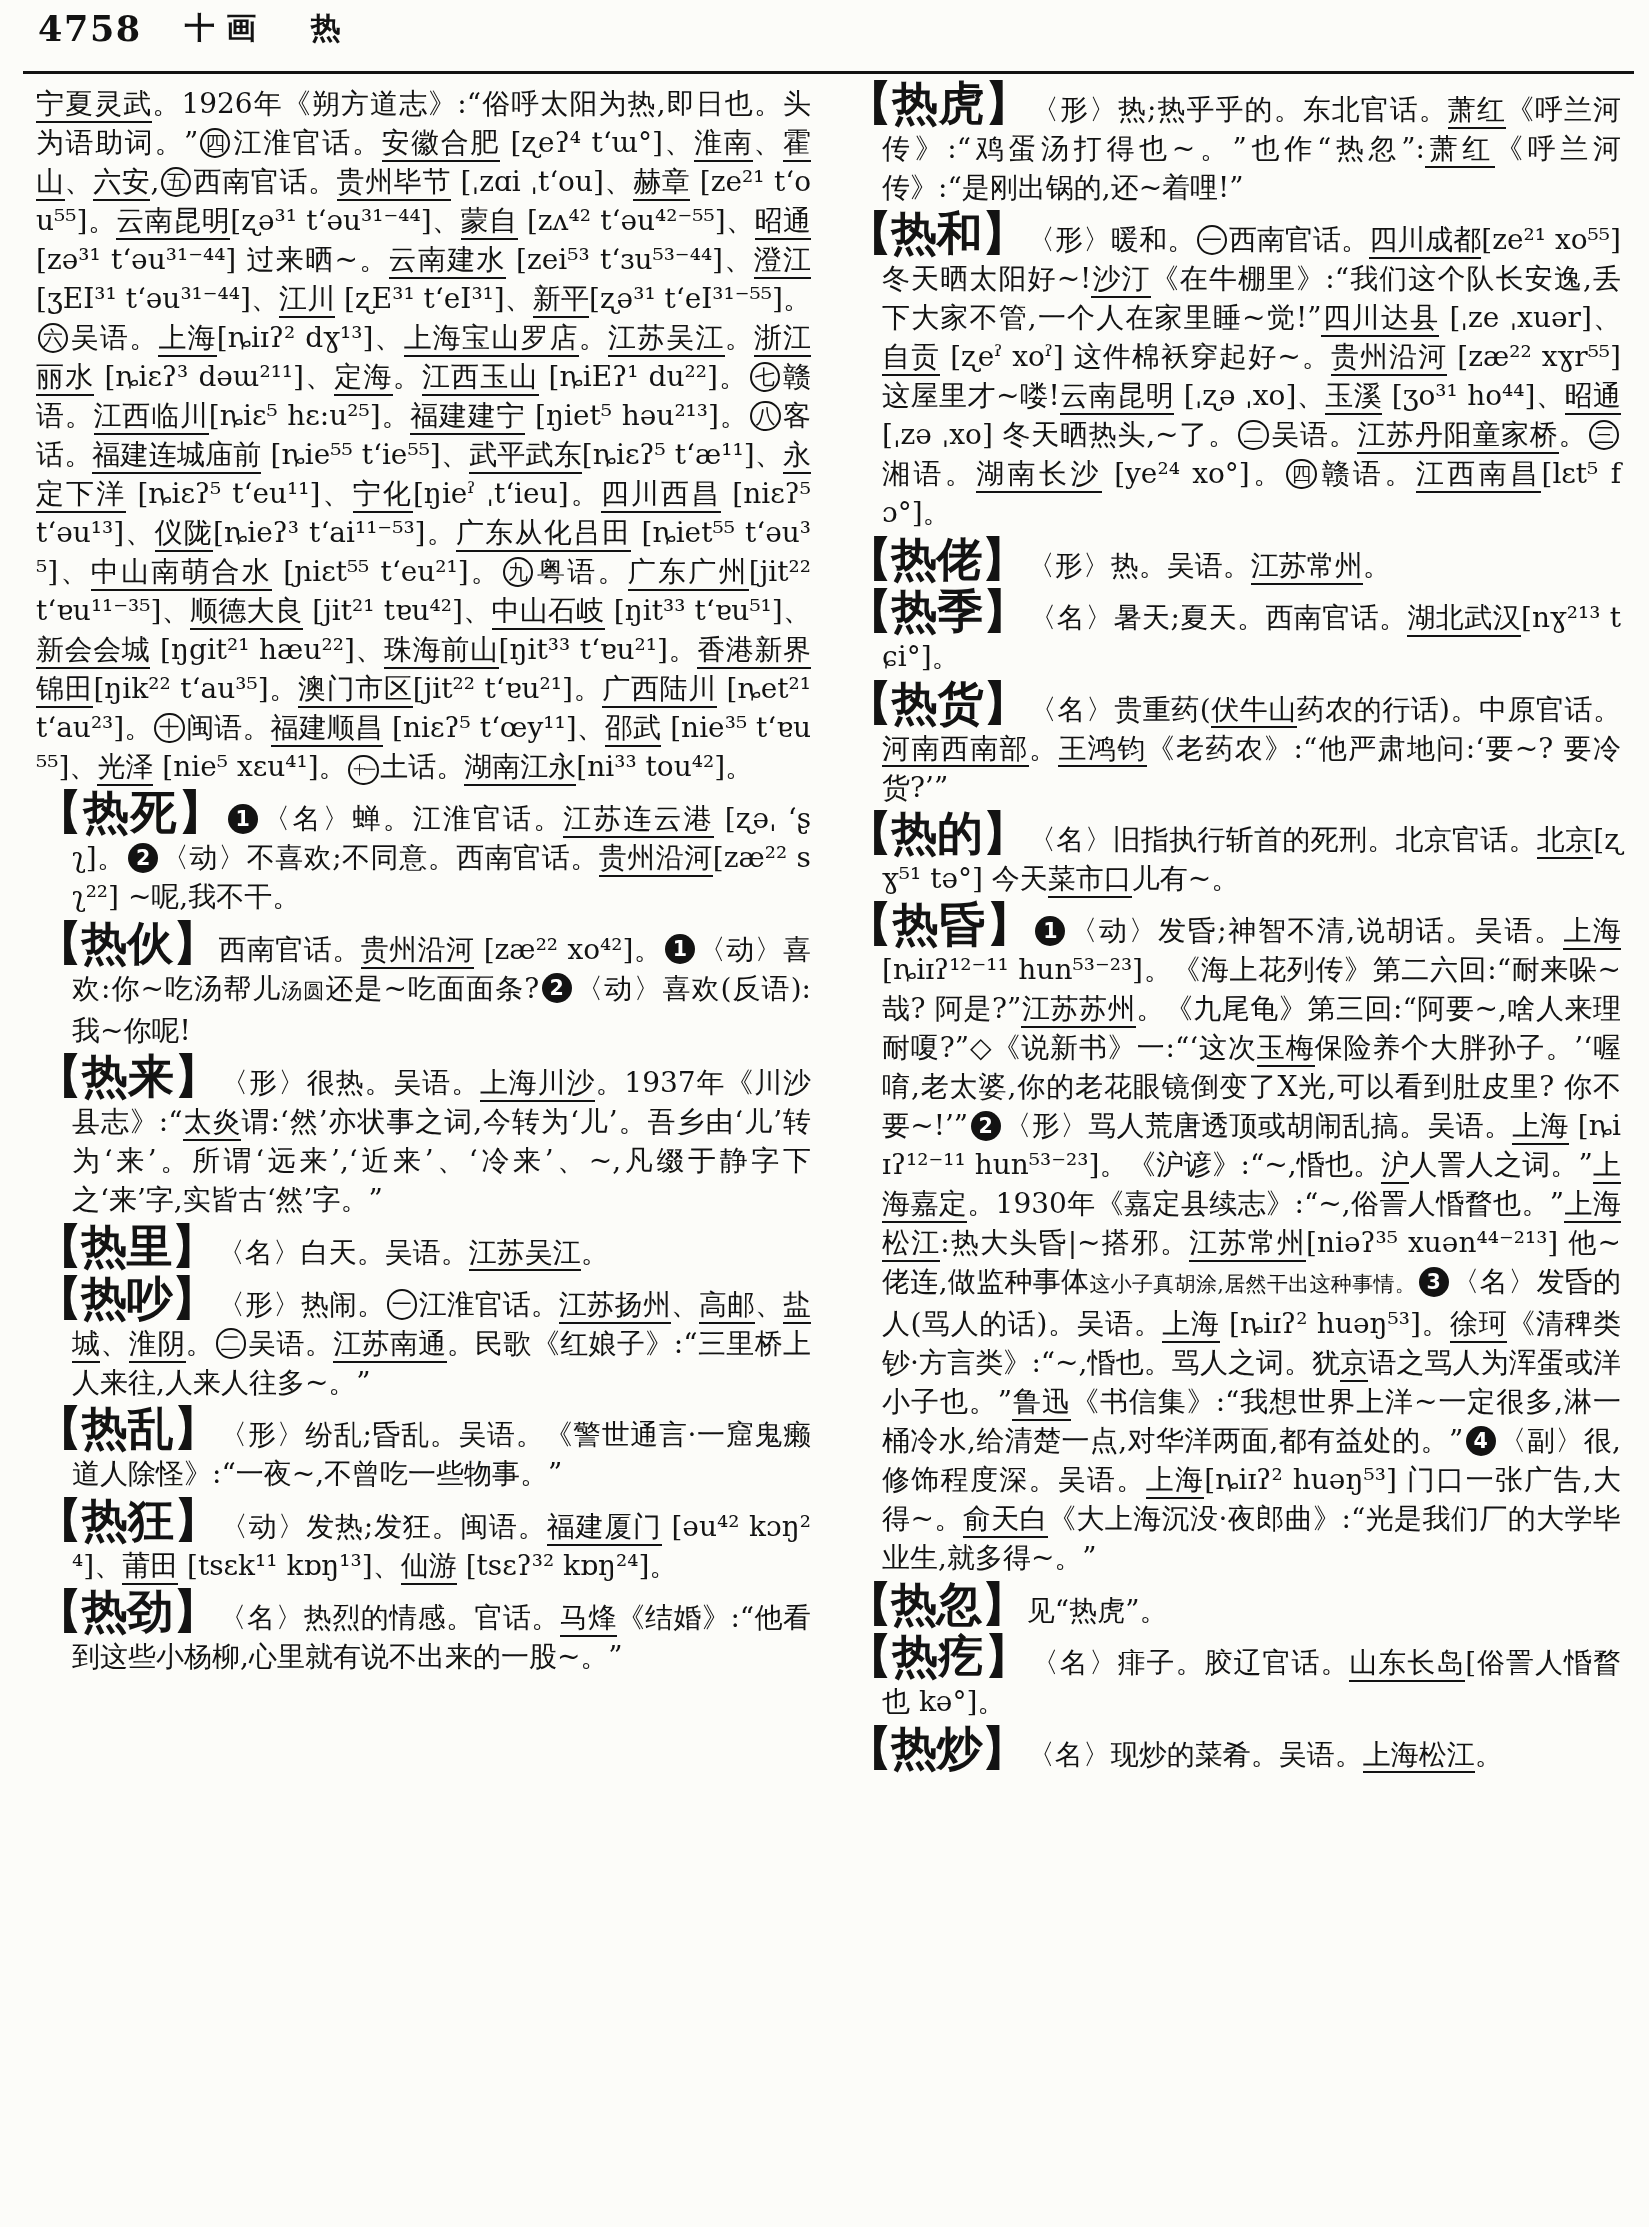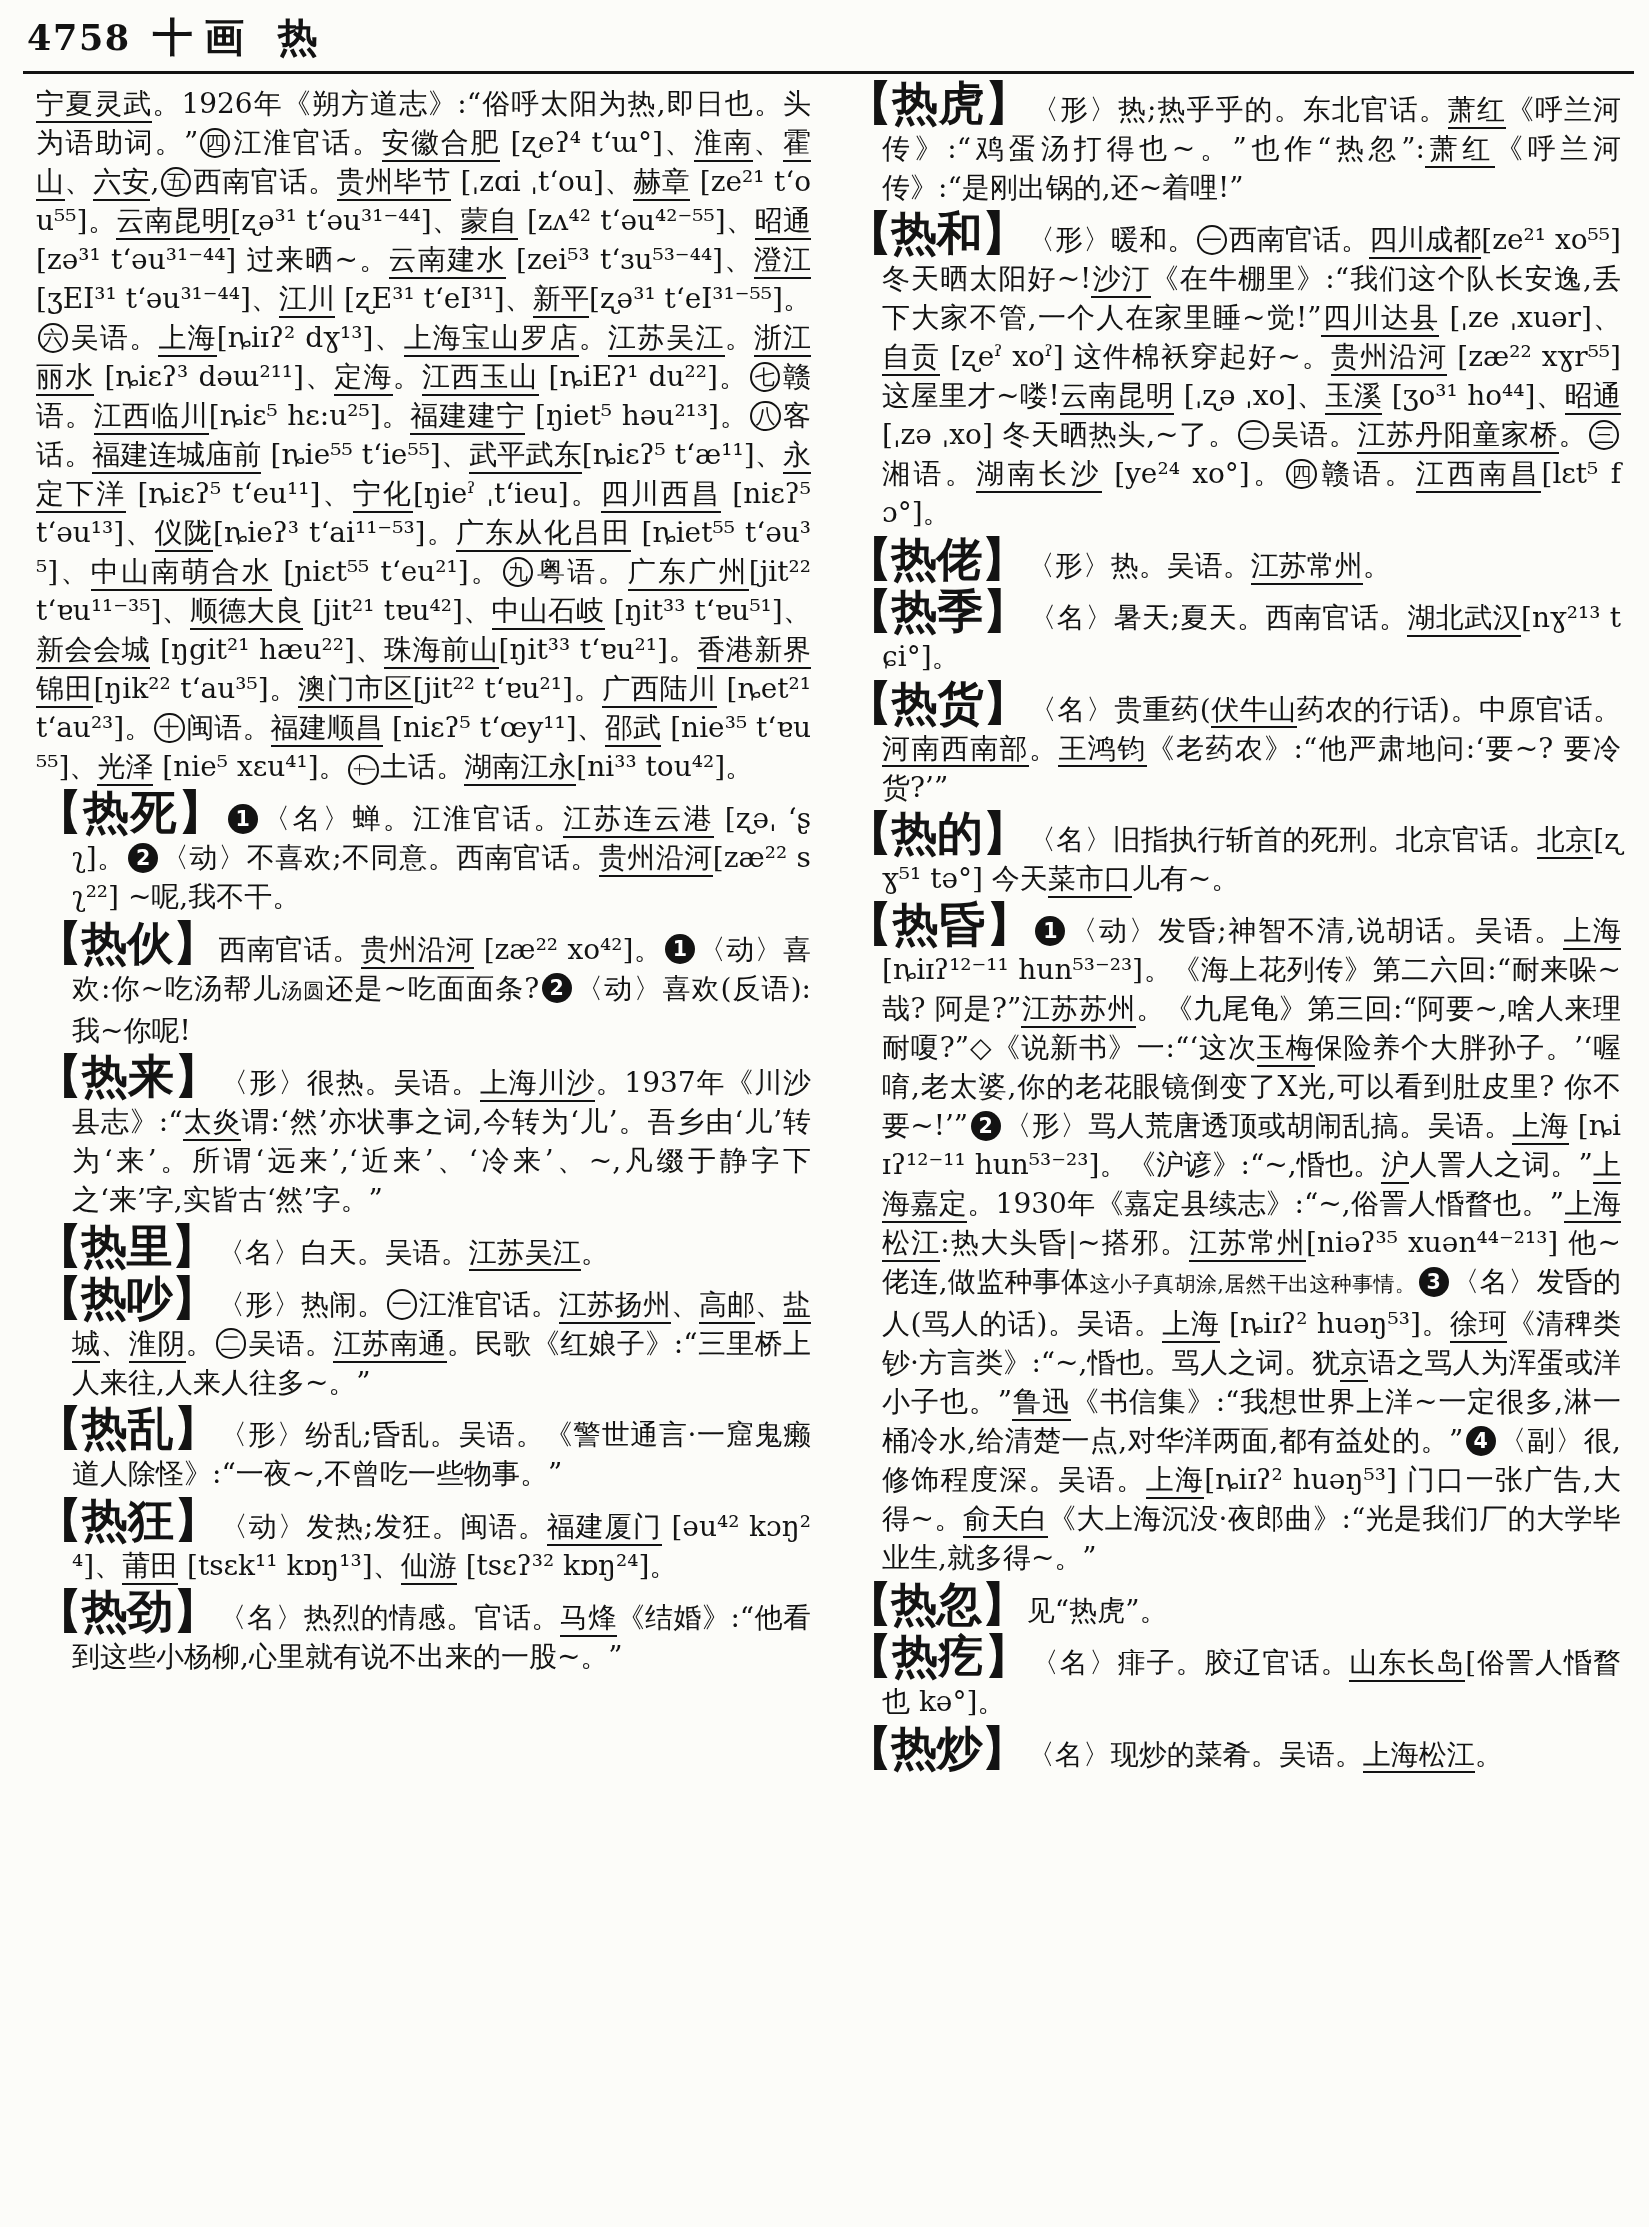--- a/index.html
+++ b/index.html
@@ -1,20 +1,20 @@
 <!DOCTYPE html>
 <html style="font-size:13.2px"><head>
 <meta charset="utf-8">
 <style>
   html,body{margin:0;padding:0;background:#e8e8e4;}
   .page{position:relative;width:1650px;height:2227px;background:#fcfcf9;
         font-family:"DejaVu Serif","Liberation Serif",serif;color:#131313;overflow:hidden;}
-  .header{position:absolute;top:8.2px;left:27px;height:58px;display:flex;align-items:center;gap:22px;}
+  .header{position:absolute;top:8.2px;left:38px;height:58px;display:flex;align-items:flex-start;gap:43px;}
   .pageno{font-size:35px;font-weight:bold;letter-spacing:1.6px;}
-  .section{font-size:40px;font-weight:bold;letter-spacing:11.5px;}
+  .section{font-size:30px;font-weight:bold;letter-spacing:11.5px;}
   .rule{position:absolute;left:23px;right:16.5px;top:71px;height:3.3px;background:#131313;}
   .col{position:absolute;top:84px;width:775px;font-size:28px;line-height:39px;
        text-align:justify;word-break:break-all;}
   #col-left{left:36px;}
   #col-right{left:846px;}
   p.entry{margin:0 0 7.4px 0;padding-left:36px;text-indent:-36px;}
   p.flush{padding-left:0;text-indent:0;}
   .hw{font-weight:bold;font-size:46px;letter-spacing:-0.8px;}
   .pn{border-bottom:2.5px solid #131313;padding-bottom:0.8px;}
   .sm{font-size:21px;}

